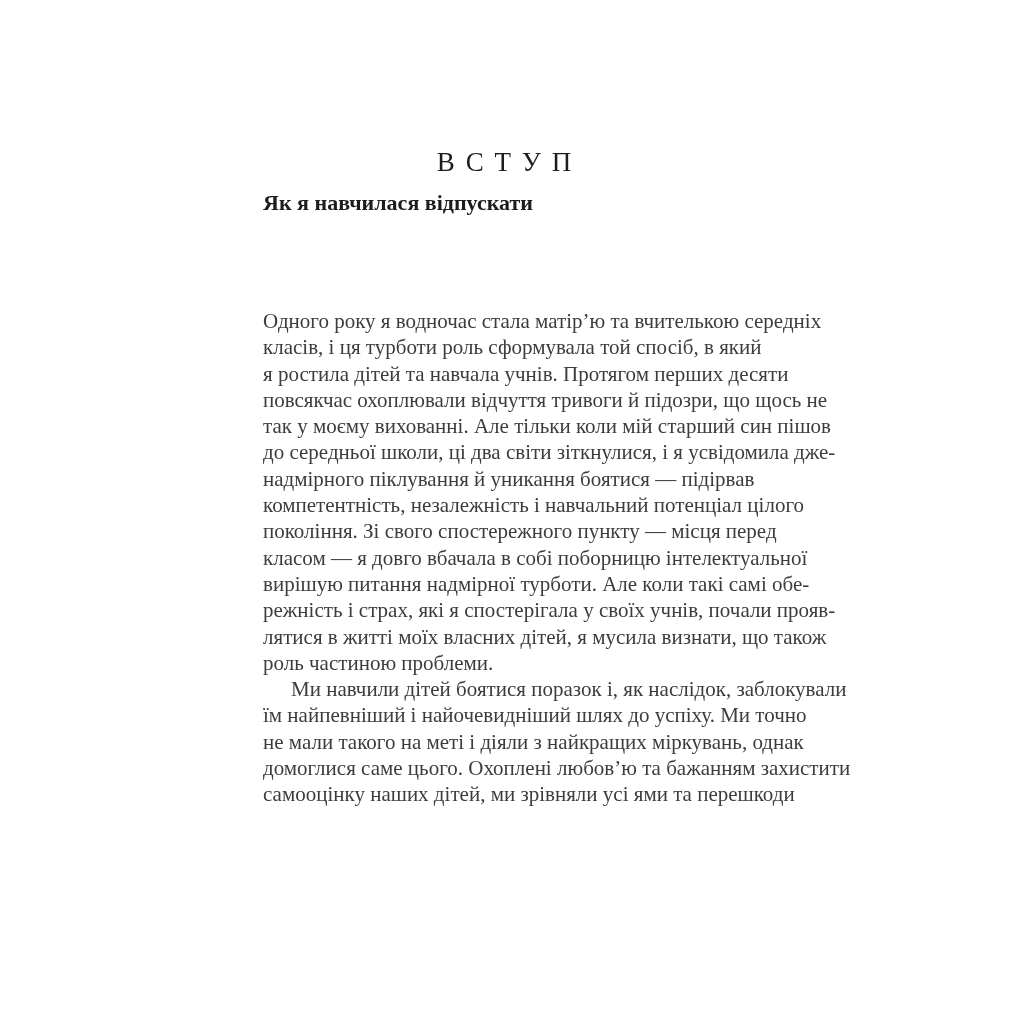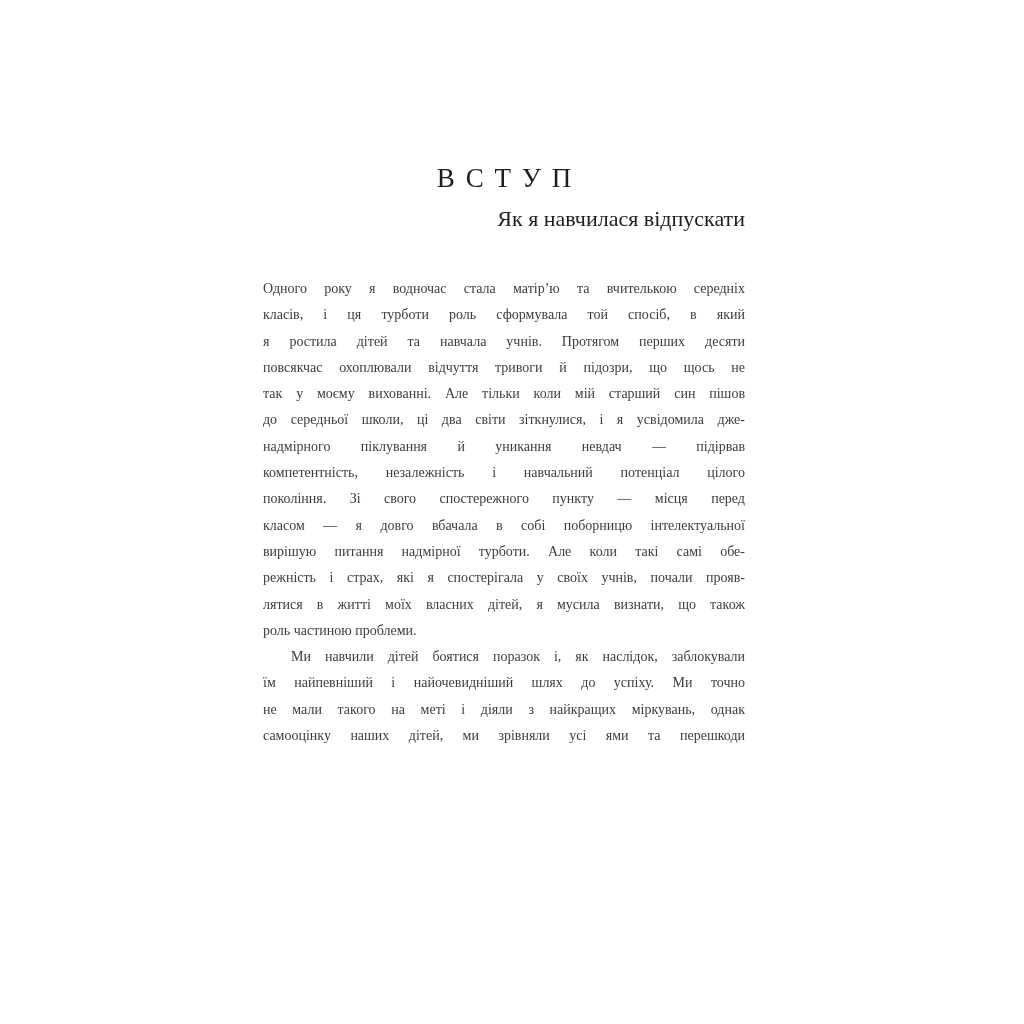--- a/index.html
+++ b/index.html
@@ -15,45 +15,45 @@
   body {
     width: 1024px;
     height: 1024px;
     background: var(--bg);
     overflow: hidden;
     font-family: "Liberation Serif", "DejaVu Serif", serif;
   }
   .page {
     position: absolute;
     left: 263px;
-    top: 16px;
+    top: 0;
     width: 482px;
     padding-top: 147px;
   }
   .chapter-title {
     margin: 0;
     font-size: 27px;
     line-height: 30px;
     font-weight: normal;
     text-align: center;
     letter-spacing: 0.4em;
     padding-left: 0.4em; 
     color: var(--title-color);
   }
   .chapter-subtitle {
     margin: 12px 0 0 0;
     font-size: 22px;
     line-height: 27px;
-    font-weight: normal;
-    text-align: right;
+    font-weight: bold;
+    text-align: left;
     color: var(--title-color);
   }
   .chapter-body {
-    margin-top: 44px;
-    font-size: 14px;
+    margin-top: 92px;
+    font-size: 21px;
     color: var(--body-color);
   }
   .paragraph { margin: 0; }
   .line {
     line-height: 26.3px;
     height: 26.3px;
     white-space: nowrap;
     text-align: justify;
     text-align-last: justify;
   }
@@ -73,29 +73,30 @@
     <h2 class="chapter-subtitle">Як я навчилася відпускати</h2>
   </header>
   <section class="chapter-body">
       <div class="paragraph">
         <div class="line">Одного року я водночас стала матір’ю та вчителькою середніх</div>
         <div class="line">класів, і ця турботи роль сформувала той спосіб, в який</div>
         <div class="line">я ростила дітей та навчала учнів. Протягом перших десяти</div>
         <div class="line">повсякчас охоплювали відчуття тривоги й підозри, що щось не</div>
         <div class="line">так у моєму вихованні. Але тільки коли мій старший син пішов</div>
         <div class="line">до середньої школи, ці два світи зіткнулися, і я усвідомила дже-</div>
-        <div class="line">надмірного піклування й уникання невдач — підірвав</div>
+        <div class="line">надмірного піклування й уникання боятися — підірвав</div>
         <div class="line">компетентність, незалежність і навчальний потенціал цілого</div>
         <div class="line">покоління. Зі свого спостережного пункту — місця перед</div>
         <div class="line">класом — я довго вбачала в собі поборницю інтелектуальної</div>
         <div class="line">вирішую питання надмірної турботи. Але коли такі самі обе-</div>
         <div class="line">режність і страх, які я спостерігала у своїх учнів, почали прояв-</div>
         <div class="line">лятися в житті моїх власних дітей, я мусила визнати, що також</div>
         <div class="line lastline">роль частиною проблеми.</div>
       </div>
       <div class="paragraph">
         <div class="line indent">Ми навчили дітей боятися поразок і, як наслідок, заблокували</div>
         <div class="line">їм найпевніший і найочевидніший шлях до успіху. Ми точно</div>
         <div class="line">не мали такого на меті і діяли з найкращих міркувань, однак</div>
+        <div class="line">домоглися саме цього. Охоплені любов’ю та бажанням захистити</div>
         <div class="line">самооцінку наших дітей, ми зрівняли усі ями та перешкоди</div>
       </div>
     </section>
 </main>
 
 </body></html>

